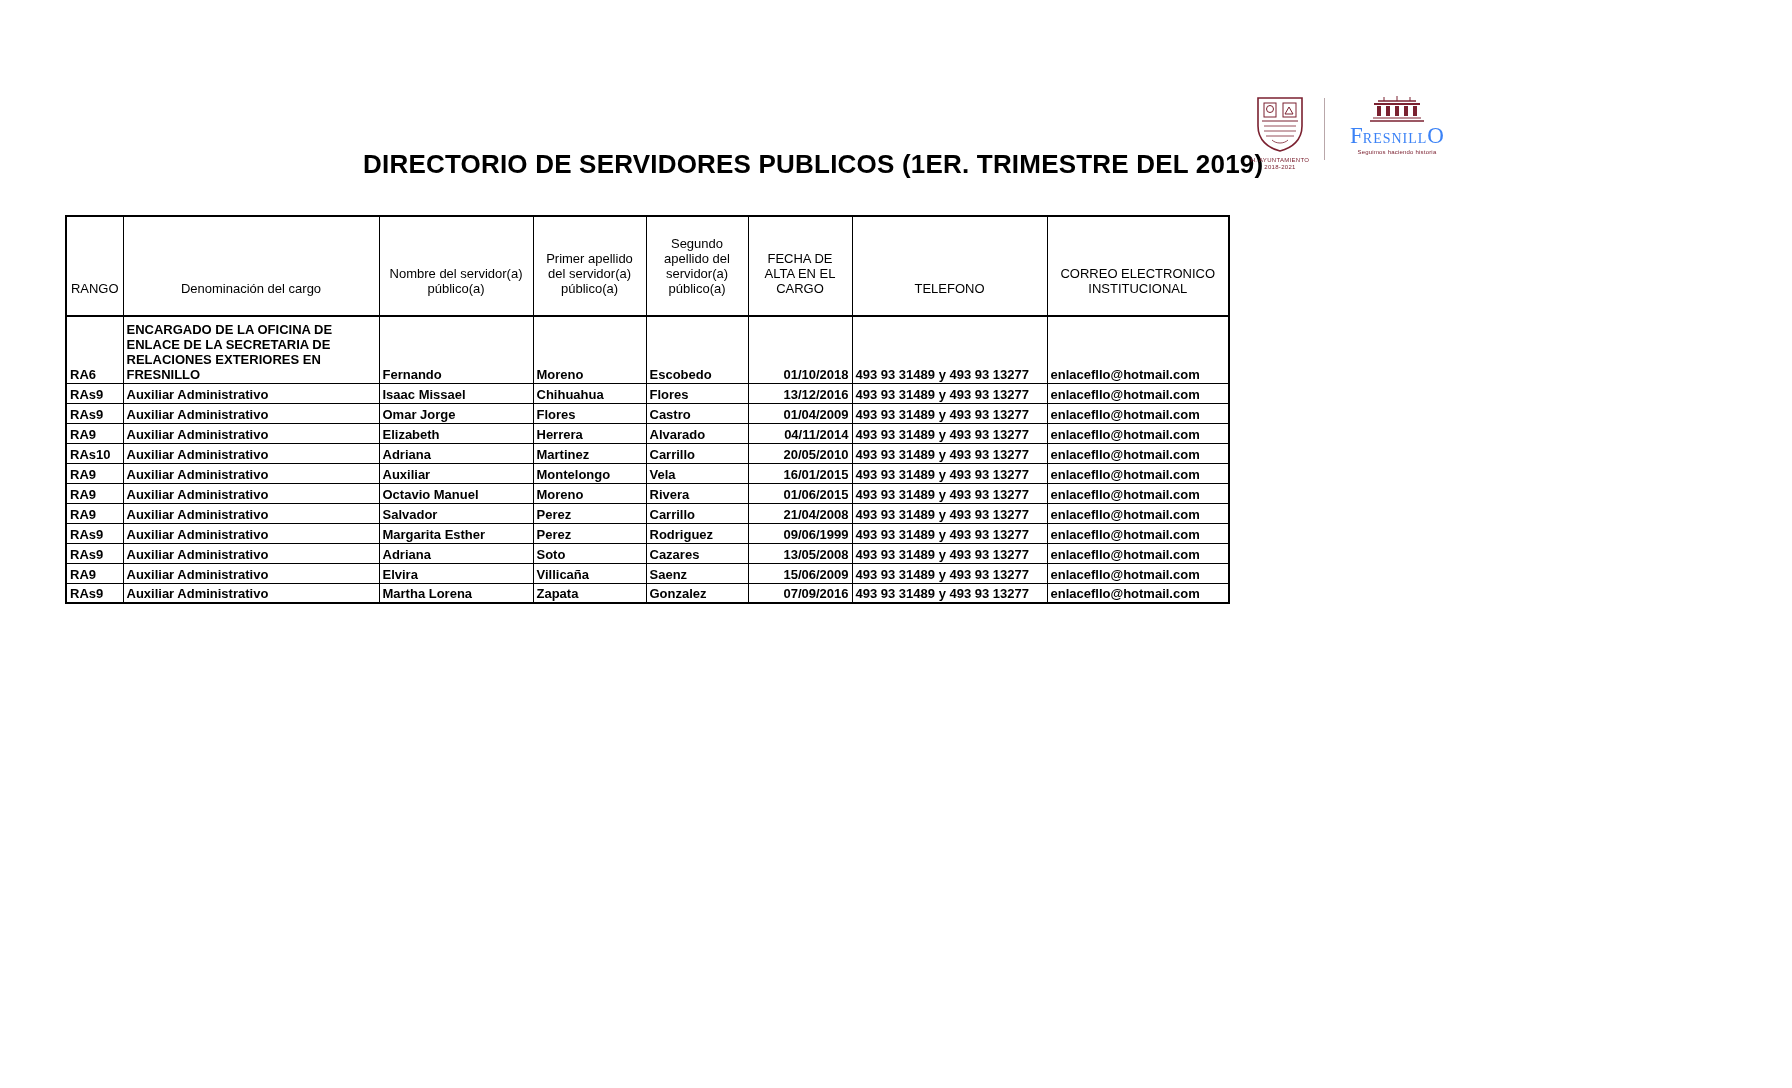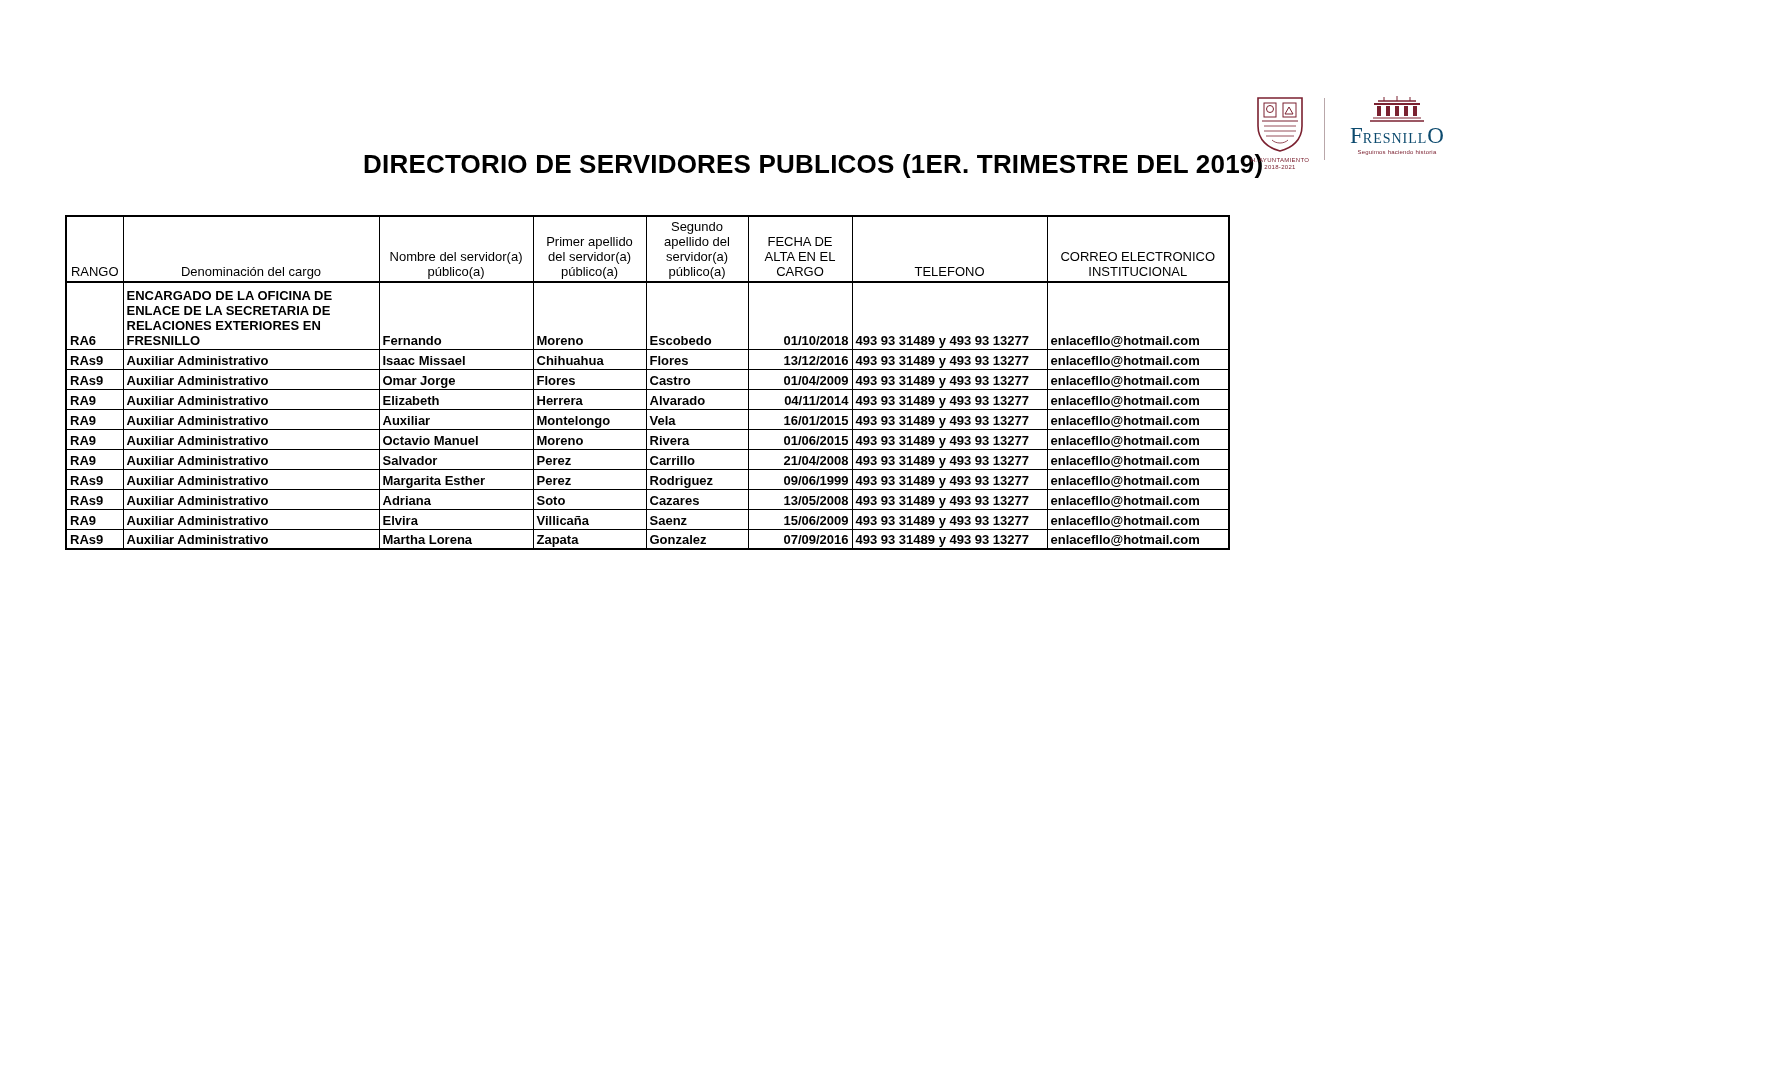--- a/index.html
+++ b/index.html
@@ -27,21 +27,21 @@
     height:78px;
     display:flex;
     align-items:flex-start;
   }
   .crest-wrap { width:64px; text-align:center; }
   .crest-caption { font-size:6px; line-height:7px; color:#7b2130; margin-top:1px; letter-spacing:0.3px; }
   .logo-divider { width:1px; height:62px; background:#b9a7aa; margin:2px 12px 0 12px; }
   .fres-wrap { width:120px; text-align:center; }
   .fres-name {
     font-family:"Liberation Serif", serif;
-    color:#0c4a6e;
+    color:#3b82f6;
     white-space:nowrap;
     line-height:20px;
   }
   .fres-name .big { font-size:23px; }
   .fres-name .mid { font-size:14px; letter-spacing:1px; }
   .fres-tagline { font-size:6px; color:#7b2130; margin-top:0px; letter-spacing:0.2px; }
   
   table.directory {
     position:absolute;
     left:65px; top:215px;
@@ -52,21 +52,21 @@
   }
   thead tr { height:53px; }
   thead th {
     border:1px solid #000;
     border-bottom:2px solid #000;
     font-weight:normal;
     font-size:13px;
     line-height:15px;
     text-align:center;
     vertical-align:bottom;
-    padding:2px 3px;
+    padding:19px 3px;
   }
   tbody td {
     border:1px solid #000;
     font-size:13px;
     font-weight:bold;
     line-height:15px;
     vertical-align:bottom;
     padding:0 3px 1px 3px;
     overflow:hidden;
     white-space:normal;
@@ -180,20 +180,30 @@
         <td class="c0">RA9</td>
         <td class="c1">Auxiliar Administrativo</td>
         <td class="c2">Elizabeth</td>
         <td class="c3">Herrera</td>
         <td class="c4">Alvarado</td>
         <td class="c5">04/11/2014</td>
         <td class="c6">493 93 31489 y 493 93 13277</td>
         <td class="c7">enlacefllo@hotmail.com</td>
       </tr>
       <tr style="height: 20px;">
+        <td class="c0">RAs10</td>
+        <td class="c1">Auxiliar Administrativo</td>
+        <td class="c2">Adriana</td>
+        <td class="c3">Martinez</td>
+        <td class="c4">Carrillo</td>
+        <td class="c5">20/05/2010</td>
+        <td class="c6">493 93 31489 y 493 93 13277</td>
+        <td class="c7">enlacefllo@hotmail.com</td>
+      </tr>
+      <tr style="height: 20px;">
         <td class="c0">RA9</td>
         <td class="c1">Auxiliar Administrativo</td>
         <td class="c2">Auxiliar</td>
         <td class="c3">Montelongo</td>
         <td class="c4">Vela</td>
         <td class="c5">16/01/2015</td>
         <td class="c6">493 93 31489 y 493 93 13277</td>
         <td class="c7">enlacefllo@hotmail.com</td>
       </tr>
       <tr style="height: 20px;">

